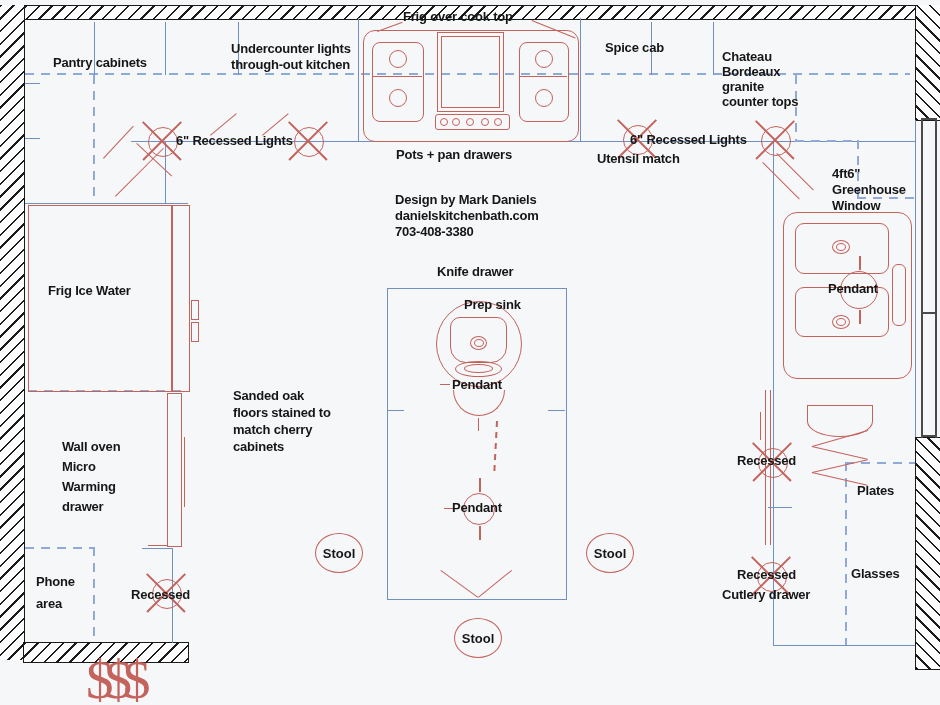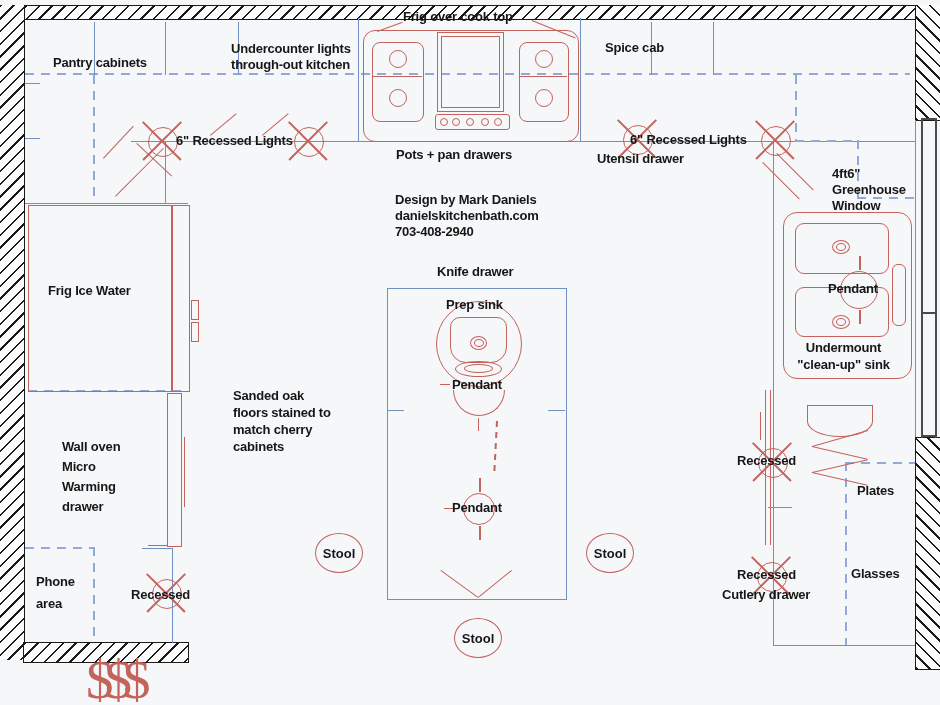--- a/index.html
+++ b/index.html
@@ -203,40 +203,42 @@
   <div class="rseg" style="left:210px;top:135px;width:34px;transform:rotate(-40deg);"></div>
   <div class="rseg" style="left:262px;top:135px;width:34px;transform:rotate(-40deg);"></div>
   <div class="rseg" style="left:763px;top:162px;width:52px;transform:rotate(45deg);"></div>
   <div class="rseg" style="left:777px;top:153px;width:52px;transform:rotate(45deg);"></div>
 
   <div class="lbl" style="left:403px;top:9px;">Frig over cook top</div>
   <div class="lbl" style="left:53px;top:55px;">Pantry cabinets</div>
   <div class="lbl" style="left:203px;top:41px;margin-left:28px;">Undercounter lights
 through-out kitchen</div>
   <div class="lbl" style="left:605px;top:40px;">Spice cab</div>
+  <div class="lbl" style="left:722px;top:49px;line-height:15px;">Chateau
+Bordeaux
+granite
+counter tops</div>
   <div class="lbl" style="left:176px;top:133px;">6" Recessed Lights</div>
   <div class="lbl" style="left:630px;top:132px;">6" Recessed Lights</div>
   <div class="lbl" style="left:396px;top:147px;">Pots + pan drawers</div>
-  <div class="lbl" style="left:597px;top:151px;">Utensil drawer</div>
+  <div class="lbl" style="left:597px;top:151px;">Utensil match</div>
 
   <div class="lbl" style="left:395px;top:192px;">Design by Mark Daniels</div>
   <div class="lbl" style="left:395px;top:208px;">danielskitchenbath.com</div>
-  <div class="lbl" style="left:395px;top:224px;">703-408-2940</div>
+  <div class="lbl" style="left:395px;top:224px;">703-408-3380</div>
 
   <div class="lbl" style="left:832px;top:166px;">4ft6"
 Greenhouse
 Window</div>
   <div class="lbl" style="left:48px;top:283px;">Frig Ice Water</div>
   <div class="lbl" style="left:437px;top:264px;">Knife drawer</div>
-  <div class="lbl" style="left:446px;top:297px;">Prep sink</div>
+  <div class="lbl" style="left:464px;top:297px;">Prep sink</div>
   <div class="lbl" style="left:452px;top:377px;">Pendant</div>
   <div class="lbl" style="left:452px;top:500px;">Pendant</div>
   <div class="lbl" style="left:828px;top:281px;">Pendant</div>
-  <div class="lbl" style="left:786px;top:339px;width:115px;text-align:center;line-height:17px;">Undermount
-"clean-up" sink</div>
   <div class="lbl" style="left:62px;top:437px;line-height:20px;">Wall oven
 Micro
 Warming
 drawer</div>
   <div class="lbl" style="left:233px;top:387px;line-height:17px;">Sanded oak
 floors stained to
 match cherry
 cabinets</div>
   <div class="lbl" style="left:36px;top:571px;line-height:22px;">Phone
 area</div>

